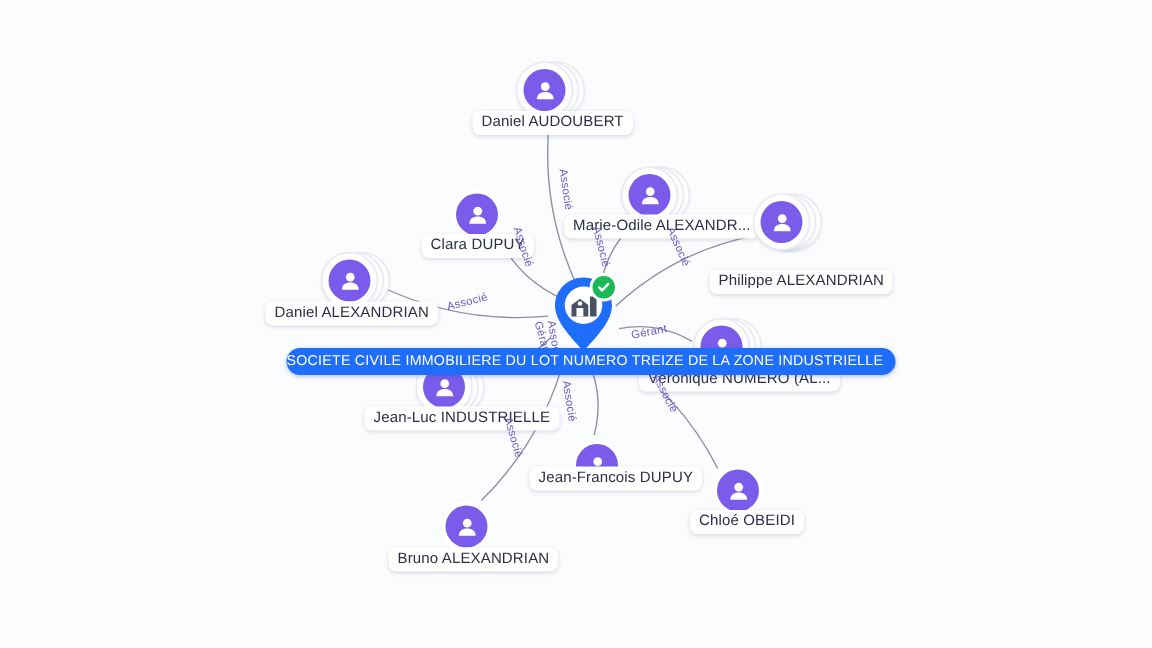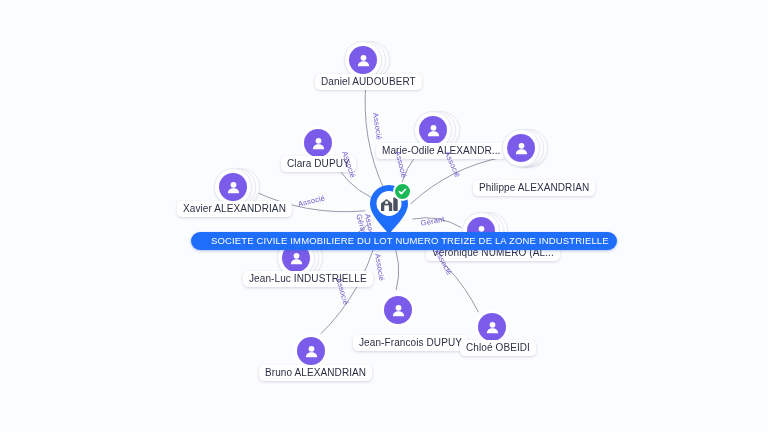--- a/index.html
+++ b/index.html
@@ -46,21 +46,21 @@
     display:flex;align-items:center;justify-content:center;
   }
   .check{
     position:absolute;left:26px;top:-1px;width:15px;height:15px;border-radius:50%;
     background:#19b955;border:2px solid #ffffff;
     display:flex;align-items:center;justify-content:center;
   }
   #company-label{
     position:absolute;left:-198px;top:17px;
     background:#1f6dfb;color:#ffffff;
-    border-radius:9px;padding:3px 8px 4px 20px;
+    border-radius:9px;padding:3px 8px 4px 0;
     font-size:9.5px;white-space:nowrap;letter-spacing:.15px;
     box-shadow:0 1px 3px rgba(30,80,200,.35);
   }
 
   .elabel{
     position:absolute;font-size:7.5px;color:#6a55c9;
     white-space:nowrap;transform-origin:0 0;letter-spacing:.2px;
   }
 </style>
 </head>
@@ -138,21 +138,21 @@
           <div class="card c3"></div>
           <div class="card c2"></div>
           <div class="card c1"></div>
         </div>
         <div class="avatar">
           <svg width="15" height="15" viewBox="0 0 15 15">
             <circle cx="7.5" cy="4.8" r="2.9" fill="#ffffff"></circle>
             <path d="M1.9 13.2 C1.9 9.9 4.4 8.3 7.5 8.3 C10.6 8.3 13.1 9.9 13.1 13.2 Z" fill="#ffffff"></path>
           </svg>
         </div>
-        <div class="nlabel" style="left: -56px; top: 14px;">Xavier ALEXANDRIAN</div>
+        <div class="nlabel" style="left: -56px; top: 14px;">Daniel ALEXANDRIAN</div>
       </div>
       <div class="node" style="left: 481px; top: 231px;">
         <div class="stack">
           <div class="card c3"></div>
           <div class="card c2"></div>
           <div class="card c1"></div>
         </div>
         <div class="avatar">
           <svg width="15" height="15" viewBox="0 0 15 15">
             <circle cx="7.5" cy="4.8" r="2.9" fill="#ffffff"></circle>
@@ -175,21 +175,21 @@
         </div>
         <div class="nlabel" style="left: -53px; top: 13px;">Jean-Luc INDUSTRIELLE</div>
       </div>
       <div class="node" style="left: 398px; top: 310px;">
         <div class="avatar">
           <svg width="15" height="15" viewBox="0 0 15 15">
             <circle cx="7.5" cy="4.8" r="2.9" fill="#ffffff"></circle>
             <path d="M1.9 13.2 C1.9 9.9 4.4 8.3 7.5 8.3 C10.6 8.3 13.1 9.9 13.1 13.2 Z" fill="#ffffff"></path>
           </svg>
         </div>
-        <div class="nlabel" style="left: -45px; top: 25px;">Jean-Francois DUPUY</div>
+        <div class="nlabel" style="left: -45px; top: 1px;">Jean-Francois DUPUY</div>
       </div>
       <div class="node" style="left: 492px; top: 327px;">
         <div class="avatar">
           <svg width="15" height="15" viewBox="0 0 15 15">
             <circle cx="7.5" cy="4.8" r="2.9" fill="#ffffff"></circle>
             <path d="M1.9 13.2 C1.9 9.9 4.4 8.3 7.5 8.3 C10.6 8.3 13.1 9.9 13.1 13.2 Z" fill="#ffffff"></path>
           </svg>
         </div>
         <div class="nlabel" style="left: -32px; top: 13px;">Chloé OBEIDI</div>
       </div>

